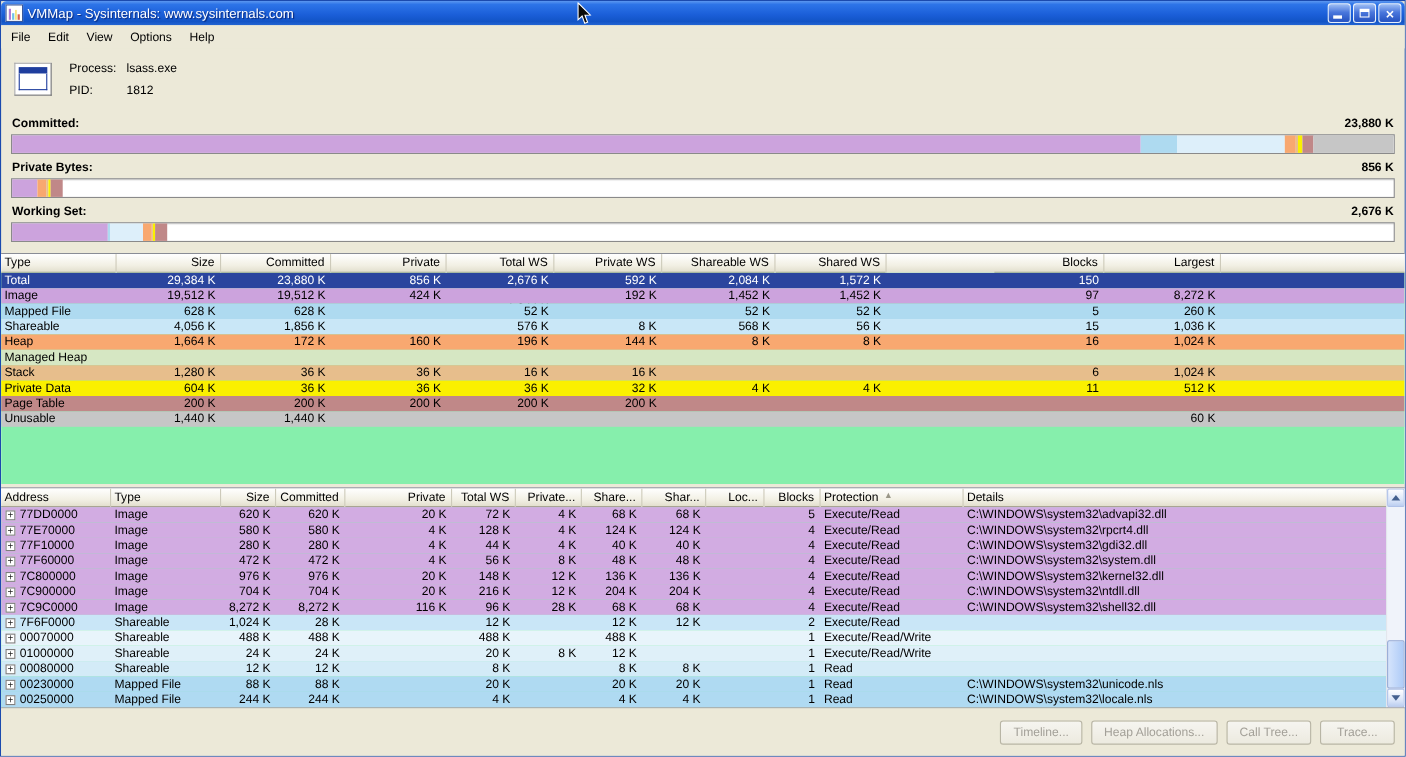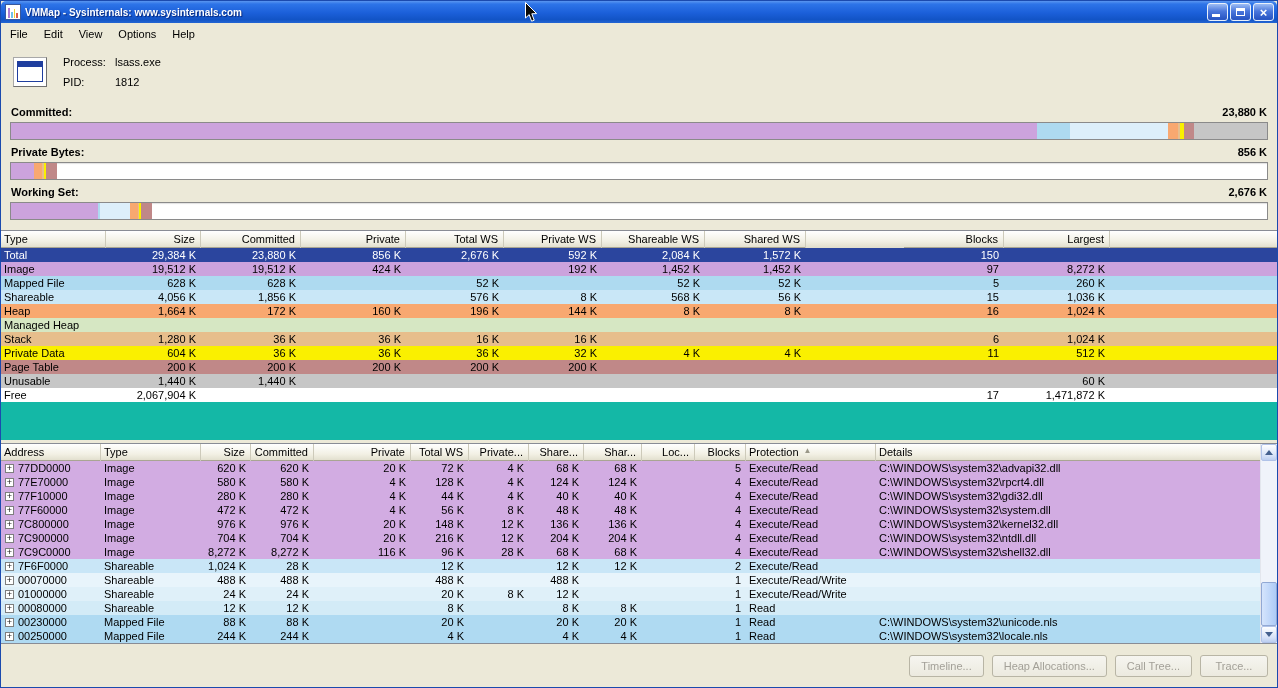--- a/index.html
+++ b/index.html
@@ -10,21 +10,21 @@
   
   .titlebar{flex:none;height:22px;display:flex;align-items:center;gap:4px;padding:0 3px 0 4px;
     background:linear-gradient(180deg,#5A96F0 0%,#2D74E8 14%,#1B5FD9 55%,#1254C6 84%,#2365D3 100%);
     border-radius:5px 5px 0 0;}
   .app-icon{width:16px;height:16px;flex:none;background:#fff;border:1px solid #38589C;display:flex;align-items:flex-end;gap:1px;padding:2px 2px 1px;}
   .app-icon i{flex:1;display:block;}
   .app-icon .s1{height:10px;background:#B07CD6;}
   .app-icon .s2{height:6px;background:#6FC2E8;}
   .app-icon .s3{height:9px;background:#F2D22E;}
   .app-icon .s4{height:5px;background:#D8604A;}
-  .title-text{color:#fff;font-weight:bold;font-size:10px;white-space:nowrap;text-shadow:1px 1px 1px rgba(0,20,90,.75);}
+  .title-text{color:#fff;font-weight:normal;font-size:12px;white-space:nowrap;text-shadow:1px 1px 1px rgba(0,20,90,.75);}
   .win-buttons{display:flex;gap:2px;margin-left:auto;}
   .winbtn{width:21px;height:18px;border-radius:3px;border:1px solid #E8F0FB;display:flex;align-items:center;justify-content:center;color:#fff;position:relative;
     background:linear-gradient(180deg,#9DBDF4,#4A77DC 45%,#2B58C5 90%);}
   .glyph-min{position:absolute;left:4px;bottom:3px;width:8px;height:3px;background:#fff;}
   .glyph-max{width:9px;height:8px;border:1px solid #fff;border-top:3px solid #fff;}
   .glyph-close{font-size:13px;font-weight:bold;line-height:1;}
 
   
   .menubar{flex:none;height:21px;display:flex;align-items:center;background:#ECE9D8;padding-left:1px;}
   .menu-item{padding:3px 8px;}
@@ -45,21 +45,21 @@
   
   .summary-section{flex:none;height:210px;margin-top:10px;background:#fff;border-top:1px solid #898C95;display:flex;flex-direction:column;overflow:hidden;}
   .splitter{flex:none;height:3px;background:#ECE9D8;}
   .detail-section{flex:none;height:201px;background:#fff;border-top:1px solid #898C95;border-bottom:1px solid #898C95;display:flex;overflow:hidden;}
   .detail-left{flex:1;display:flex;flex-direction:column;overflow:hidden;min-width:0;}
   .thead{flex:none;height:17px;display:flex;background:linear-gradient(180deg,#FFFFFF,#F2F0E4 60%,#E0DDCB);}
   .hcell{flex:none;padding:2px 5px 0 3px;border-right:1px solid #CDCABA;box-shadow:inset 0 -1px 0 #A9A593;white-space:nowrap;overflow:hidden;}
   .hcell.num{text-align:right;}
   .hcell.fill{flex:1;border-right:none;}
   .sort-arrow{display:inline-block;margin-left:5px;font-size:8px;color:#9A9788;vertical-align:top;}
-  .tbody{flex:1;overflow:hidden;background:#14b8a6;}
+  .tbody{flex:1;overflow:hidden;background:#86efac;}
   .trow{display:flex;height:14px;line-height:14px;}
   .tcell{flex:none;padding:0 5px 0 3px;white-space:nowrap;overflow:hidden;}
   .tcell.num{text-align:right;}
   .tcell.fill{flex:1;}
   .tcell.addr{display:flex;align-items:center;gap:4px;padding-left:4px;}
   .expander{width:9px;height:9px;flex:none;border:1px solid #7E7E7E;background:#fff;font-size:9px;line-height:7px;text-align:center;color:#222;}
   .addr-text{white-space:nowrap;}
 
   
   .scrollbar{flex:none;width:17px;display:flex;flex-direction:column;background:#F0F3FA;border-left:1px solid #E3E6ED;}
@@ -320,34 +320,20 @@
           <div class="tcell num" style="width: 105px;"></div>
           <div class="tcell num" style="width: 98px;"></div>
           <div class="tcell num" style="width: 98px;"></div>
           <div class="tcell num" style="width: 103px;"></div>
           <div class="tcell num" style="width: 101px;"></div>
           <div class="tcell num" style="width: 98px;"></div>
           <div class="tcell num" style="width: 100px;"></div>
           <div class="tcell num" style="width: 106px;">60 K</div>
           <div class="tcell fill"></div>
         </div>
-        <div class="trow" style="background: rgb(255, 255, 255);">
-          <div class="tcell" style="width: 105px;">Free</div>
-          <div class="tcell num" style="width: 95px;">2,067,904 K</div>
-          <div class="tcell num" style="width: 100px;"></div>
-          <div class="tcell num" style="width: 105px;"></div>
-          <div class="tcell num" style="width: 98px;"></div>
-          <div class="tcell num" style="width: 98px;"></div>
-          <div class="tcell num" style="width: 103px;"></div>
-          <div class="tcell num" style="width: 101px;"></div>
-          <div class="tcell num" style="width: 98px;"></div>
-          <div class="tcell num" style="width: 100px;">17</div>
-          <div class="tcell num" style="width: 106px;">1,471,872 K</div>
-          <div class="tcell fill"></div>
-        </div>
       </div>
   </div>
 
   <div class="splitter"></div>
 
   <div class="detail-section">
     <div class="detail-left">
       <div class="thead">
           <div class="hcell" style="width: 100px;">Address</div>
           <div class="hcell" style="width: 100px;">Type</div>

